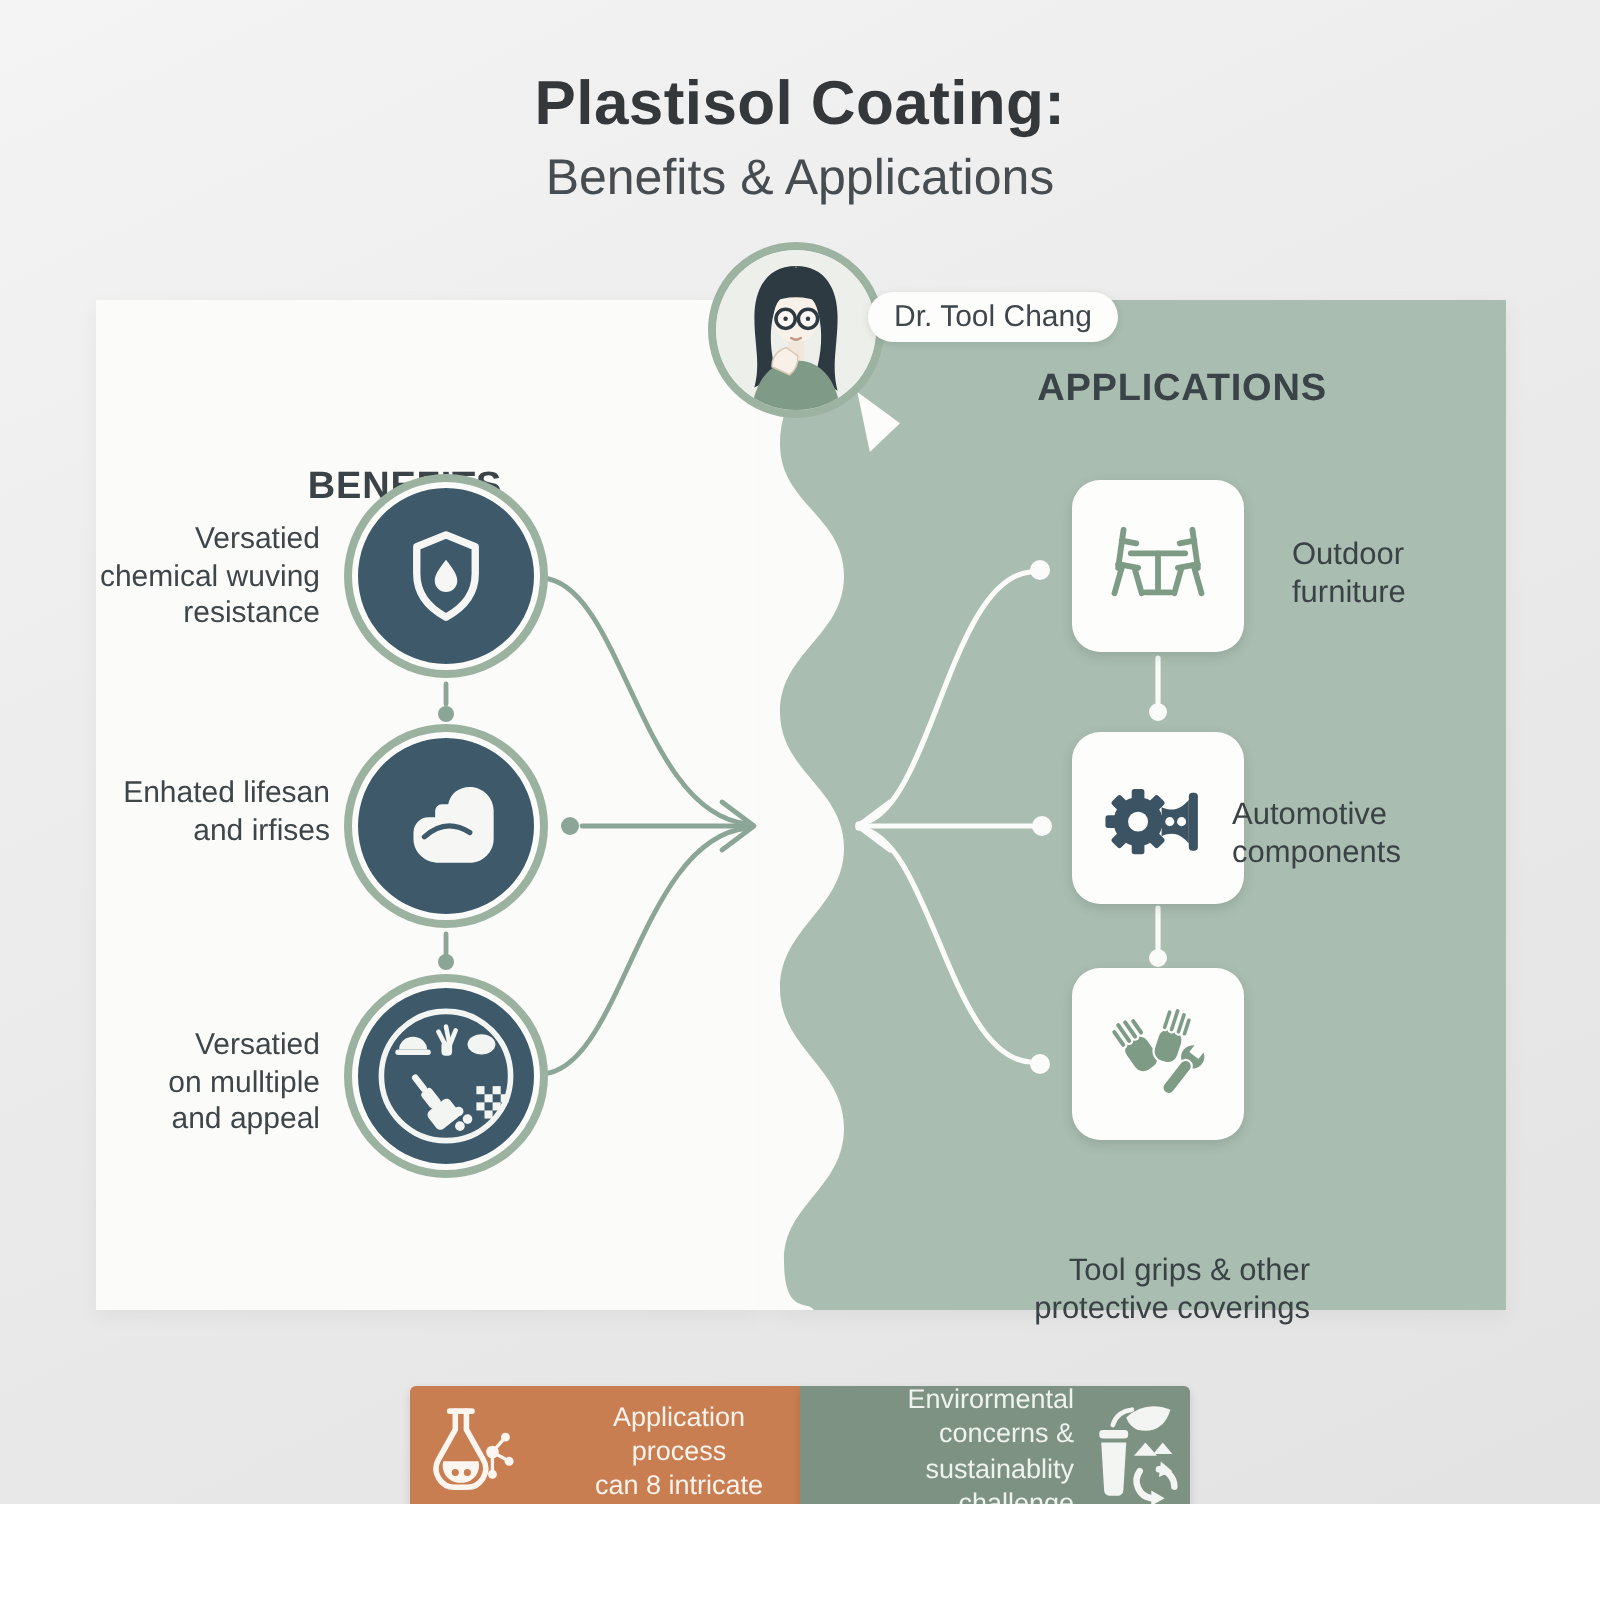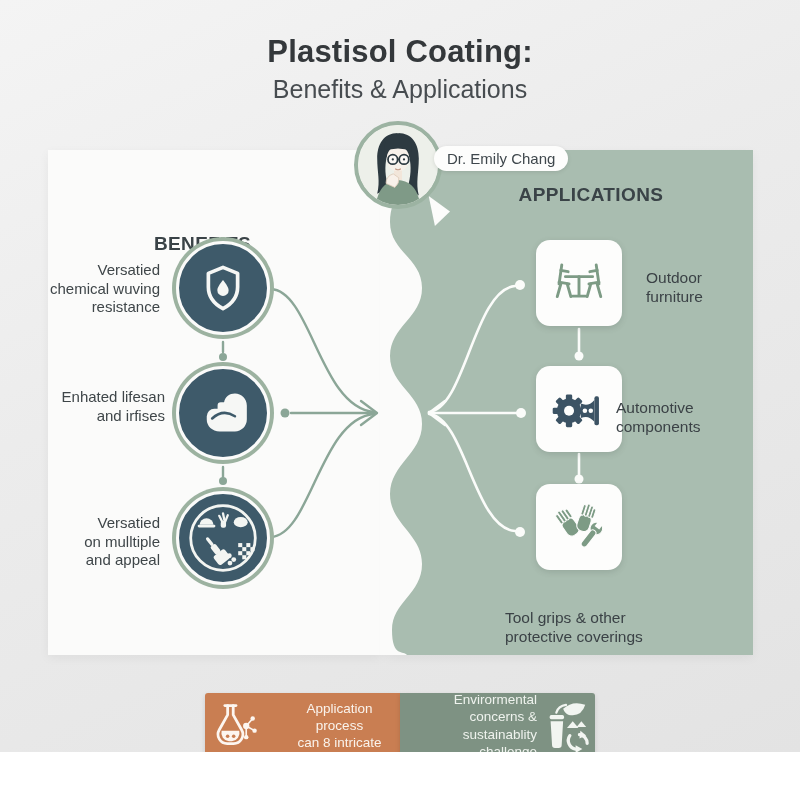--- a/index.html
+++ b/index.html
@@ -124,21 +124,21 @@
       <circle cx="57.5" cy="43" r="6" fill="rgba(255,255,255,.5)" stroke="#2d3a41" stroke-width="2.2"></circle>
       <line x1="49.5" y1="43" x2="51.5" y2="43" stroke="#2d3a41" stroke-width="2.2"></line>
       <circle cx="43.5" cy="43" r="1.4" fill="#2d3a41"></circle>
       <circle cx="57.5" cy="43" r="1.4" fill="#2d3a41"></circle>
       <path d="M47,55 q3,2 6,0" stroke="#c59a86" stroke-width="1.6" fill="none" stroke-linecap="round"></path>
       <rect x="45" y="57" width="10" height="12" fill="#f2e6da"></rect>
       <path d="M22,100 C26,76 38,69 50,69 C62,69 74,76 78,100 Z" fill="#7f9a87"></path>
       <path d="M44,61 q-9,3 -9,12 l11,5 q6,-5 5,-12 z" fill="#f8f1ea" stroke="#dcc9b7" stroke-width="1"></path>
     </svg>
   </div>
-  <div class="abs name-pill">Dr. Emily Chang</div>
+  <div class="abs name-pill">Dr. Tool Chang</div>
   <div class="abs speech-tail"></div>
 
   <div class="abs benefit-label multiline" style="left:40px;top:261px;width:120px;">Versatied
 chemical wuving
 resistance</div>
   <div class="abs benefit-circle" style="left:176px;top:241px;">
     <svg viewBox="0 0 48 48" width="52" height="52">
       <path d="M24 5 L37.5 10.5 V23 C37.5 32.5 31.5 39 24 43 C16.5 39 10.5 32.5 10.5 23 V10.5 Z" fill="none" stroke="#f6f7f5" stroke-width="3.4" stroke-linejoin="round"></path>
       <path d="M24 16.5 C27 20.5 29.2 23.2 29.2 26.2 A5.2 5.2 0 0 1 18.8 26.2 C18.8 23.2 21 20.5 24 16.5 Z" fill="#f6f7f5"></path>
     </svg>
@@ -253,21 +253,21 @@
           <rect x="43" y="9" width="3.2" height="11" rx="1.6"></rect>
         </g>
         <g transform="rotate(38 44 42)">
           <circle cx="44.5" cy="31" r="7"></circle>
           <rect x="41" y="34" width="7" height="22" rx="3.5"></rect>
           <rect x="41.3" y="22" width="6.4" height="8" fill="#fdfdfc" stroke="none"></rect>
         </g>
       </g>
     </svg>
   </div>
-  <div class="abs app-label multiline" style="left:505px;top:608px;width:150px;text-align:left;">Tool grips &amp; other
+  <div class="abs app-label multiline" style="left:505px;top:626px;width:150px;text-align:right;">Tool grips &amp; other
 protective coverings</div>
 
   <div class="abs drawback drawback-process">
     <div class="drawback-icon" style="width:62px;">
       <svg viewBox="0 0 56 56" width="52" height="52">
         <g stroke="#fdf6f0" stroke-width="3" fill="none" stroke-linecap="round" stroke-linejoin="round">
           <path d="M16,6 h12"></path>
           <path d="M19,6 v10 L10,32 a10,10 0 0 0 9,15 h6 a10,10 0 0 0 9,-15 L25,16 V6"></path>
         </g>
         <path d="M12.5,33 h19 a9.2,9.2 0 0 1 -8,11.5 h-3 a9.2,9.2 0 0 1 -8,-11.5 z" fill="#fdf6f0"></path>

